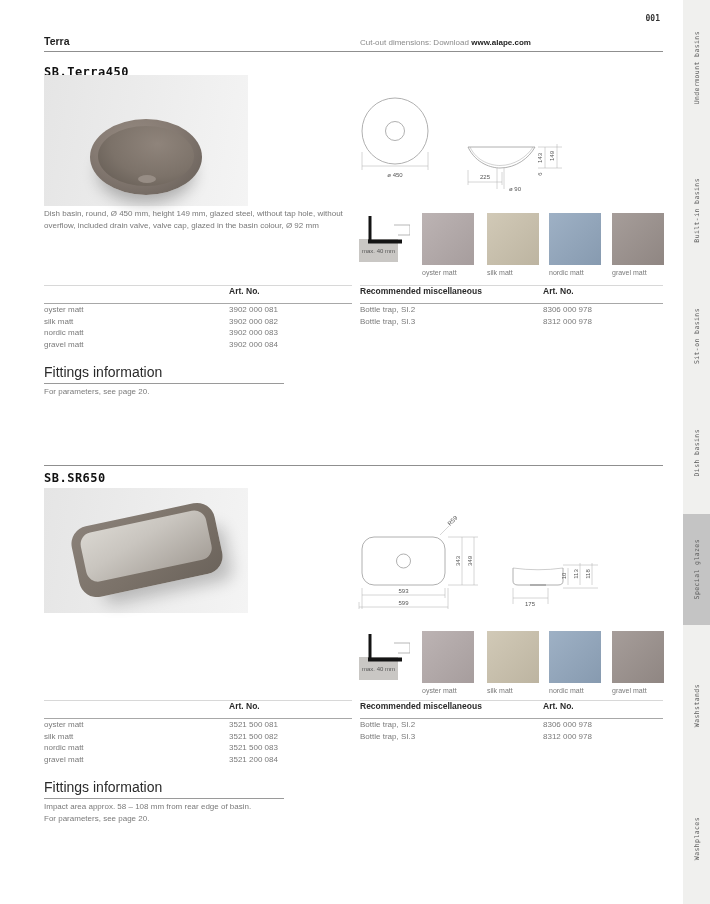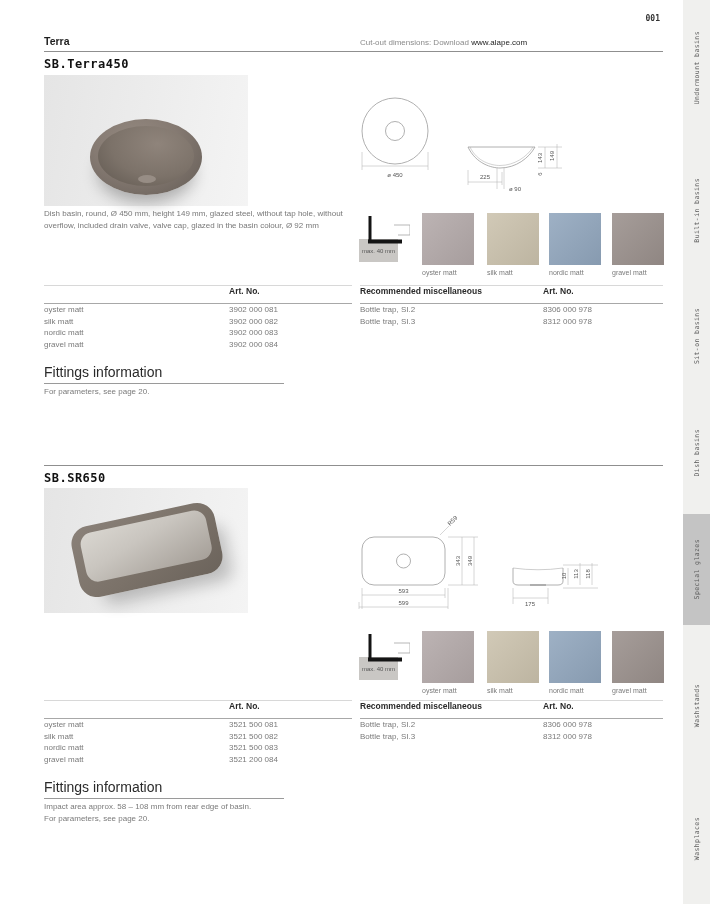--- a/index.html
+++ b/index.html
@@ -3,21 +3,21 @@
 <meta charset="utf-8">
 <style>
   html,body{margin:0;padding:0;background:#fff}
   .page{position:relative;width:710px;height:904px;background:#fff;overflow:hidden;
         font-family:"Liberation Sans",sans-serif}
   .rule{position:absolute;left:44px;width:619px;height:1px;background:#8f8f8f}
   .pageno{position:absolute;left:600px;top:14px;width:60px;text-align:right;
           font-family:"DejaVu Sans Mono",monospace;font-size:8px;font-weight:700;color:#333}
   .hdr-title{position:absolute;left:44px;top:35px;font-size:10.5px;font-weight:700;color:#1e1e1e}
   .hdr-note{position:absolute;left:360px;top:38px;font-size:8px;color:#8a8a8a;white-space:nowrap}
-  .hdr-note b{color:#1e1e1e;font-weight:400}
+  .hdr-note b{color:#1e1e1e;font-weight:700}
   .code{position:absolute;left:44px;font-family:"DejaVu Sans Mono",monospace;
         font-size:12px;font-weight:700;color:#111;letter-spacing:.5px}
   .photo{position:absolute;left:44px;width:204px;background:linear-gradient(100deg,#e5e5e5,#f4f4f4)}
   .bowl-outer{position:absolute;left:46px;top:44px;width:112px;height:76px;border-radius:50%;
         background:radial-gradient(ellipse at 40% 28%,#948980 0%,#857a72 45%,#6f665f 80%,#675e57 100%);
         box-shadow:0 16px 16px -8px rgba(0,0,0,.28)}
   .bowl-inner{position:absolute;left:8px;top:7px;width:96px;height:60px;border-radius:50%;
         background:radial-gradient(ellipse at 62% 30%,#8f847b 0%,#7c7269 55%,#5f574f 100%)}
   .bowl-cap{position:absolute;left:48px;top:56px;width:18px;height:8px;border-radius:50%;background:#978d85}
   .tray-outer{position:absolute;left:30px;top:26px;width:146px;height:72px;border-radius:18px;
@@ -56,21 +56,21 @@
 <div class="page">
 
   <div class="pageno">001</div>
   <div class="hdr-title">Terra</div>
   <div class="hdr-note">
     <span>Cut-out dimensions: Download</span>
     <b>www.alape.com</b>
   </div>
   <div class="rule" style="top:51px"></div>
 
-  <div class="code" style="top:57px">SB.Terra450</div>
+  <div class="code" style="top:65px">SB.Terra450</div>
 
   <div class="photo" style="top:75px;height:131px">
     <div class="bowl-outer">
       <div class="bowl-inner"></div>
       <div class="bowl-cap"></div>
     </div>
   </div>
 
   <svg class="draw" style="left:358px;top:92px" width="215" height="118" viewBox="0 0 215 118">
     <g stroke="#9c9c9c" stroke-width=".8" fill="none">

